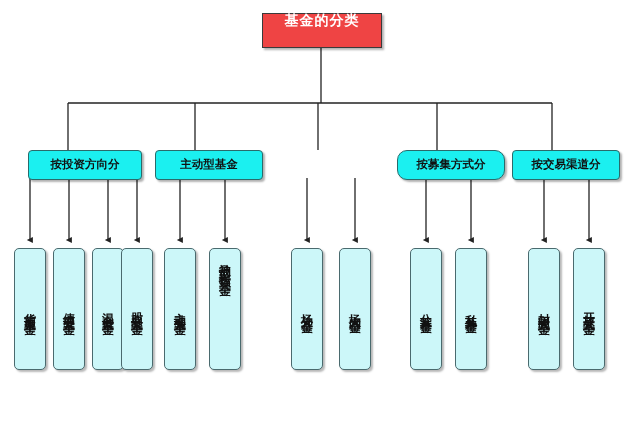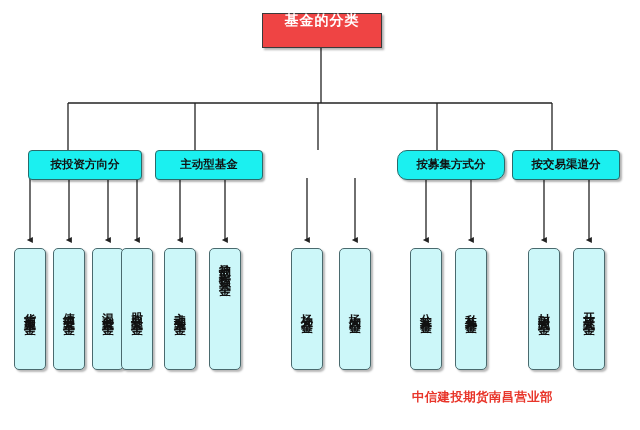--- a/index.html
+++ b/index.html
@@ -205,15 +205,14 @@
     <span class="leaf-label">私募基金</span>
   </div>
 
   <div class="leaf-box" style="left:528px;width:32px;">
     <span class="leaf-label">封闭式基金</span>
   </div>
   <div class="leaf-box" style="left:573px;width:32px;">
     <span class="leaf-label">开放式基金</span>
   </div>
 
-  <div class="footer-credit">中信建投期货南昌营业部</div>
 
 </div>
 
 </body></html>

